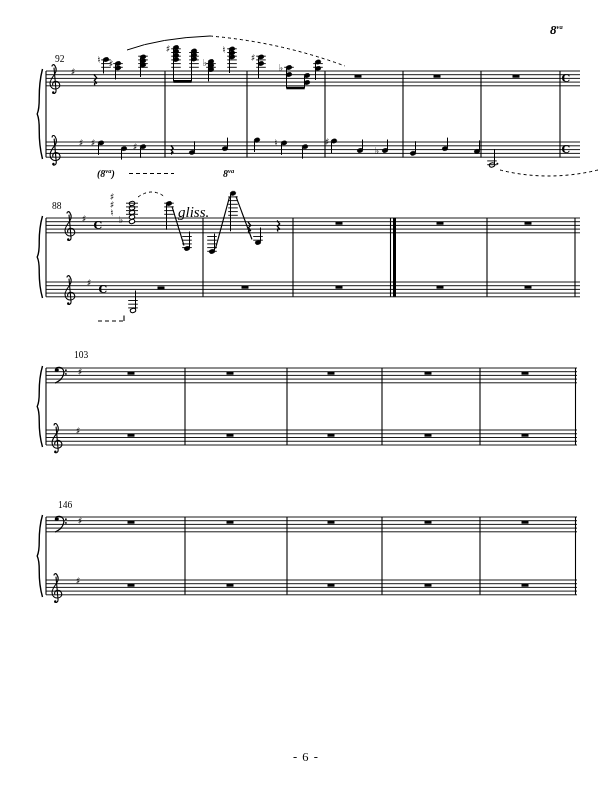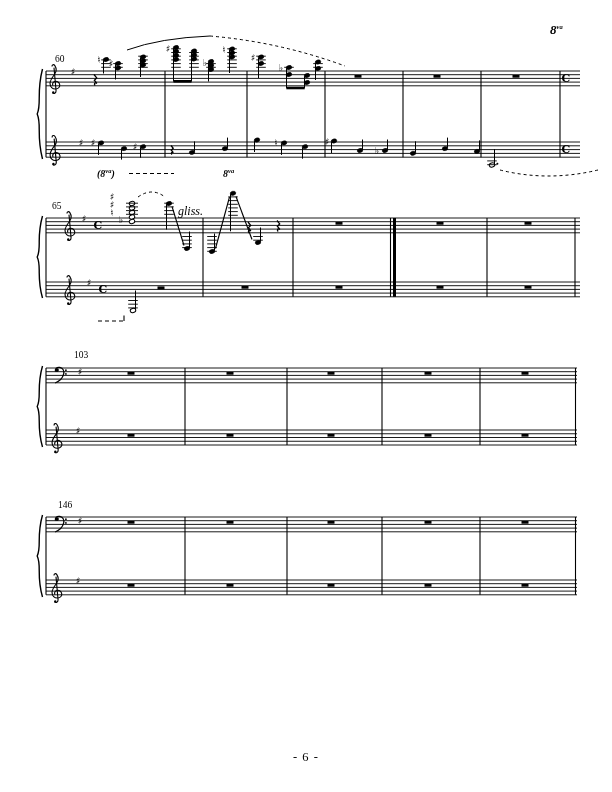--- a/index.html
+++ b/index.html
@@ -4,21 +4,21 @@
 <style>
   html,body{margin:0;padding:0;background:#9a9a9a;}
   .page{width:612px;height:792px;background:#ffffff;position:relative;overflow:hidden;
         font-family:"Liberation Serif",serif;color:#000;}
   .page svg{position:absolute;left:0;top:0;}
   svg text{text-anchor:middle;dominant-baseline:central;fill:#000;}
   svg text.acc{font-family:"DejaVu Sans",sans-serif;font-size:9.5px;}
   svg text.tsig{font-family:"DejaVu Serif",serif;font-weight:700;font-size:11px;}
   .txt{position:absolute;white-space:nowrap;}
   .mnum{font-size:9.5px;}
-  .gliss{font-style:italic;font-size:12px;}
+  .gliss{font-style:italic;font-size:15px;}
   .ottava{font-style:italic;font-weight:700;font-size:10px;}
   .ottava sup{font-size:6.5px;font-weight:700;}
   .ottava-top{font-size:13px;}
   .pagenum{left:0;right:0;text-align:center;font-size:12.5px;letter-spacing:1px;}
 </style>
 </head>
 <body>
 
 <div class="page">
   <svg width="612" height="792" viewBox="0 0 612 792">
@@ -355,22 +355,22 @@
       <path d="M0,0 L2.8,3.6 L0.4,6 L3,9.2 C0.9,8.1 -0.5,9.5 1.2,11.5" transform="translate(277,220.5) scale(0.9565217391304348)" fill="none" stroke="#000" stroke-width="1.3590909090909091"></path>
       <line x1="98" y1="321" x2="124" y2="321" stroke="#000" stroke-width="1.1" stroke-dasharray="4 3"></line>
       <line x1="124" y1="321" x2="124" y2="315.5" stroke="#000" stroke-width="1.1"></line>
       <ellipse cx="133" cy="310.5" rx="2.8" ry="2.05" fill="#fff" stroke="#000" stroke-width="1" transform="rotate(-14 133 310.5)"></ellipse>
       <line x1="135.5" y1="309.7" x2="135.5" y2="290.5" stroke="#000" stroke-width="1"></line>
       <line x1="128.2" y1="300.5" x2="137.8" y2="300.5" stroke="#000" stroke-width="0.9"></line>
       <line x1="128.2" y1="304.2" x2="137.8" y2="304.2" stroke="#000" stroke-width="0.9"></line>
       <line x1="128.2" y1="307.9" x2="137.8" y2="307.9" stroke="#000" stroke-width="0.9"></line>
     </svg>
 
-  <div class="txt mnum" style="left:55px;top:54px;">60</div>
-  <div class="txt mnum" style="left:52px;top:201px;">65</div>
+  <div class="txt mnum" style="left:55px;top:54px;">92</div>
+  <div class="txt mnum" style="left:52px;top:201px;">88</div>
   <div class="txt mnum" style="left:74px;top:350px;">103</div>
   <div class="txt mnum" style="left:58px;top:500px;">146</div>
 
   <div class="txt gliss" style="left:178px;top:204px;">gliss.</div>
 
   <div class="txt ottava" style="left:97px;top:167px;"><span>(8</span><sup>va</sup><span>)</span></div>
 
   <div class="txt ottava" style="left:223px;top:167px;"><span>8</span><sup>va</sup></div>
 
   <div class="txt ottava ottava-top" style="left:550px;top:22px;"><span>8</span><sup>va</sup></div>

